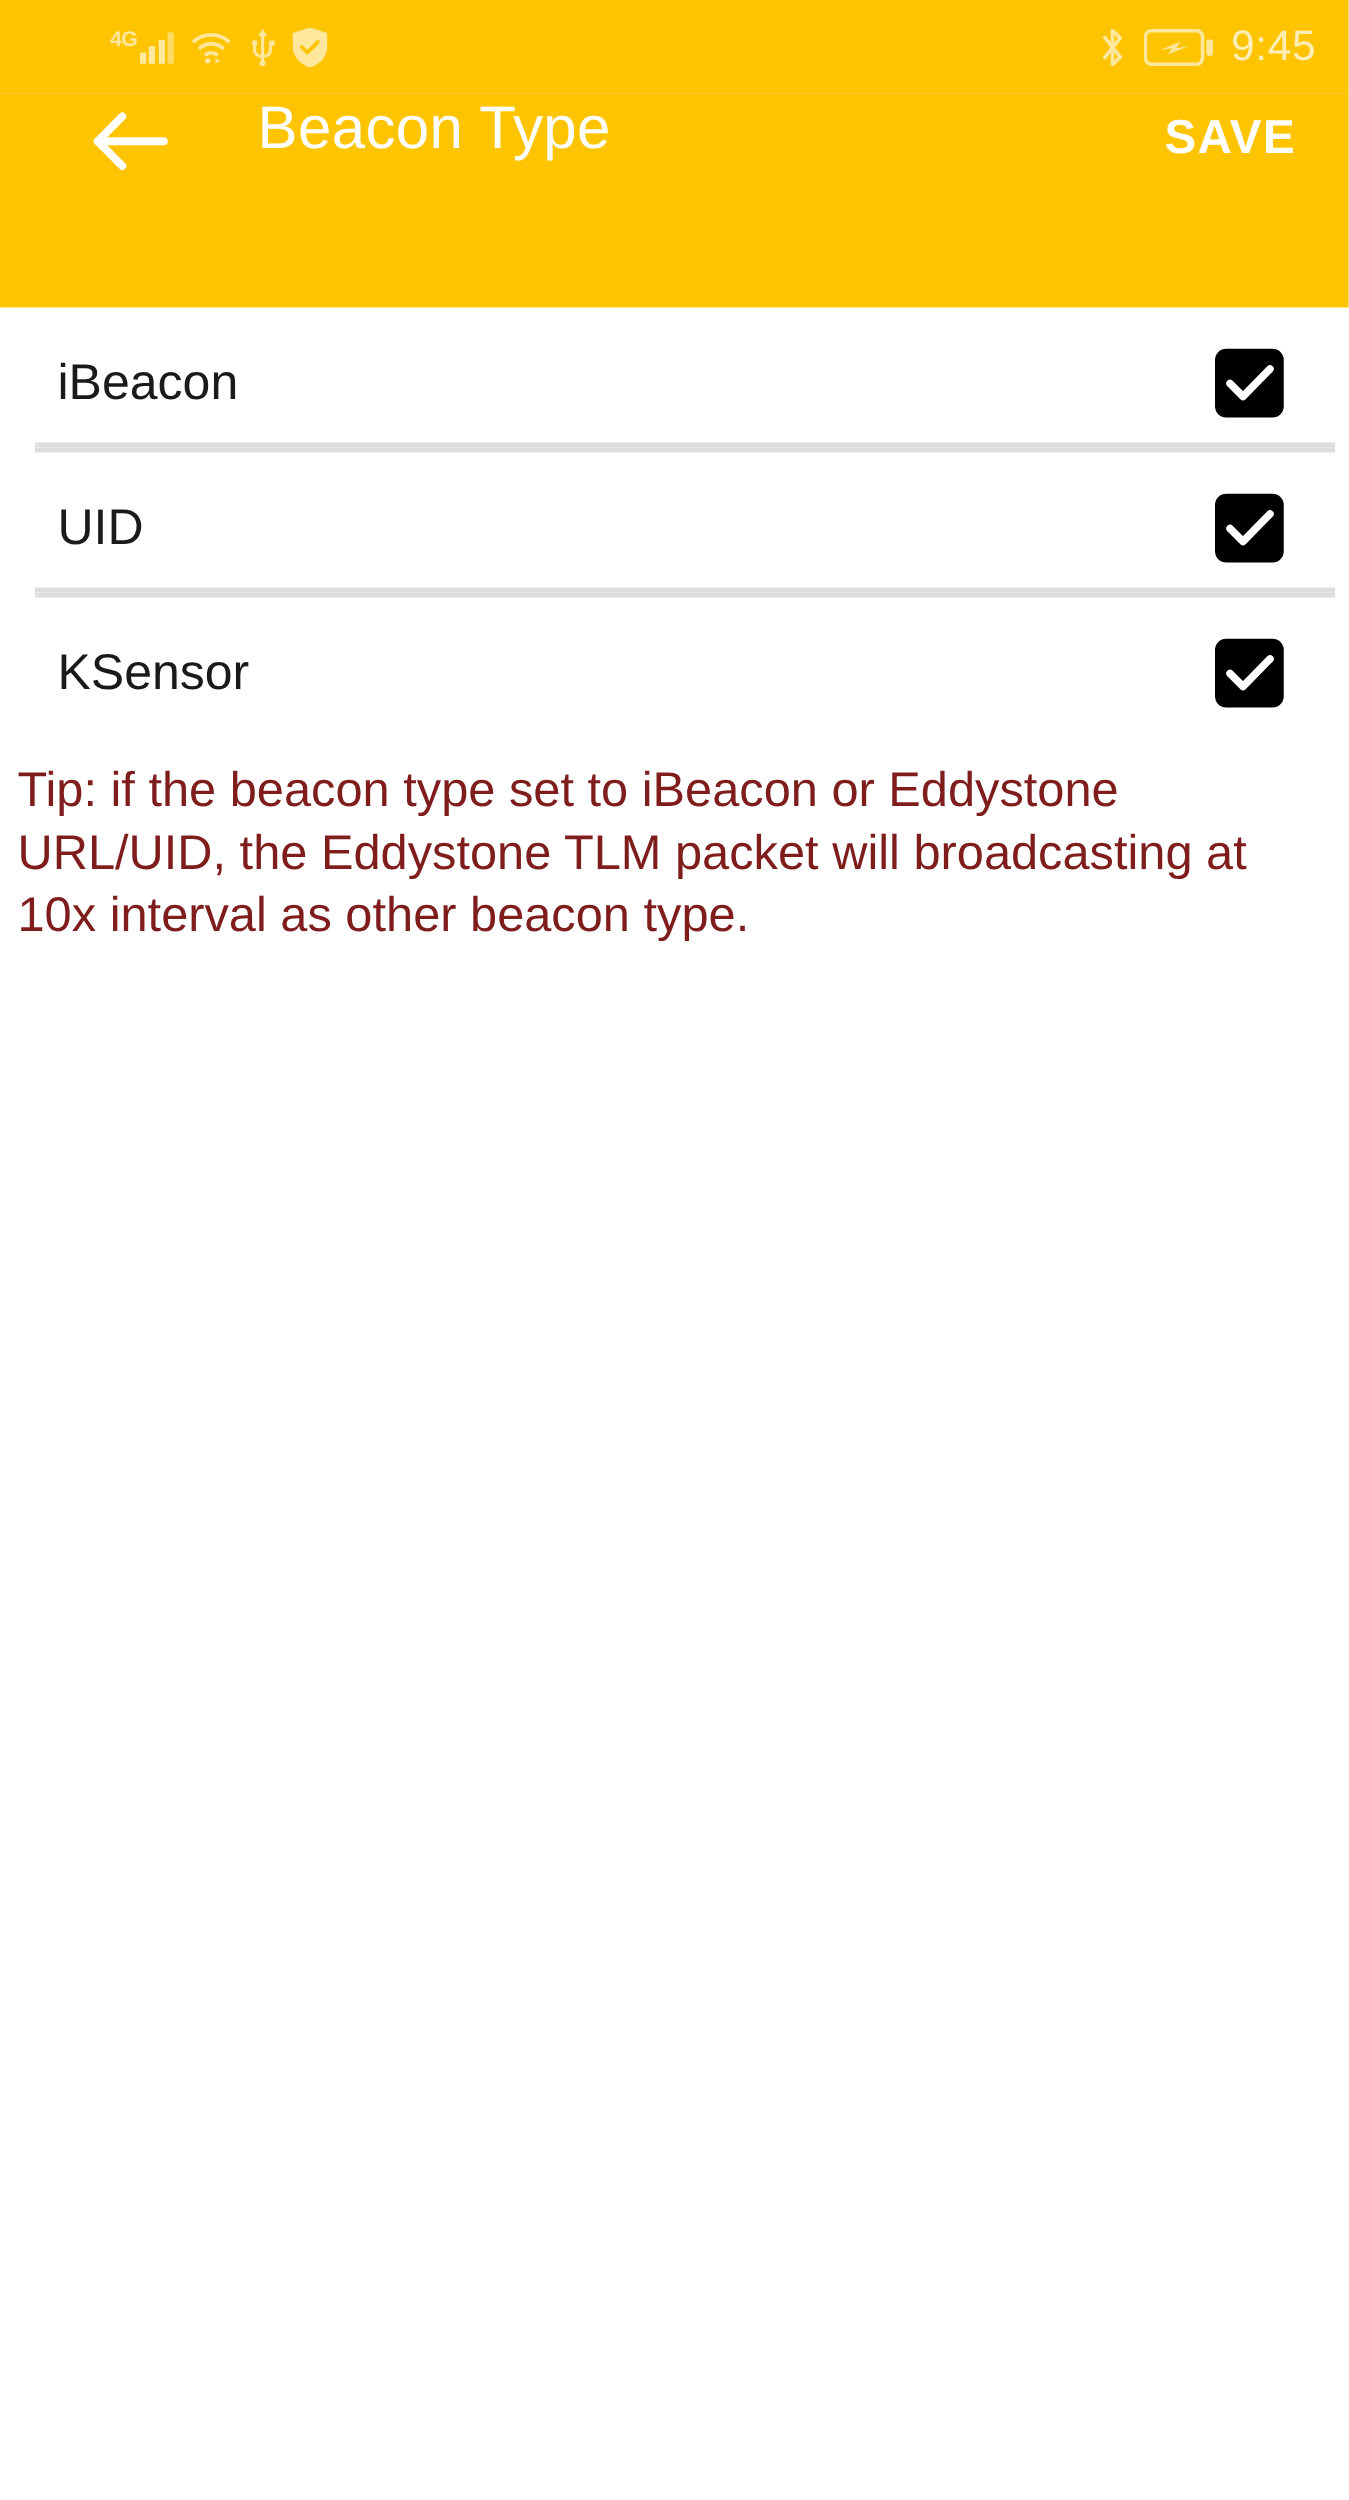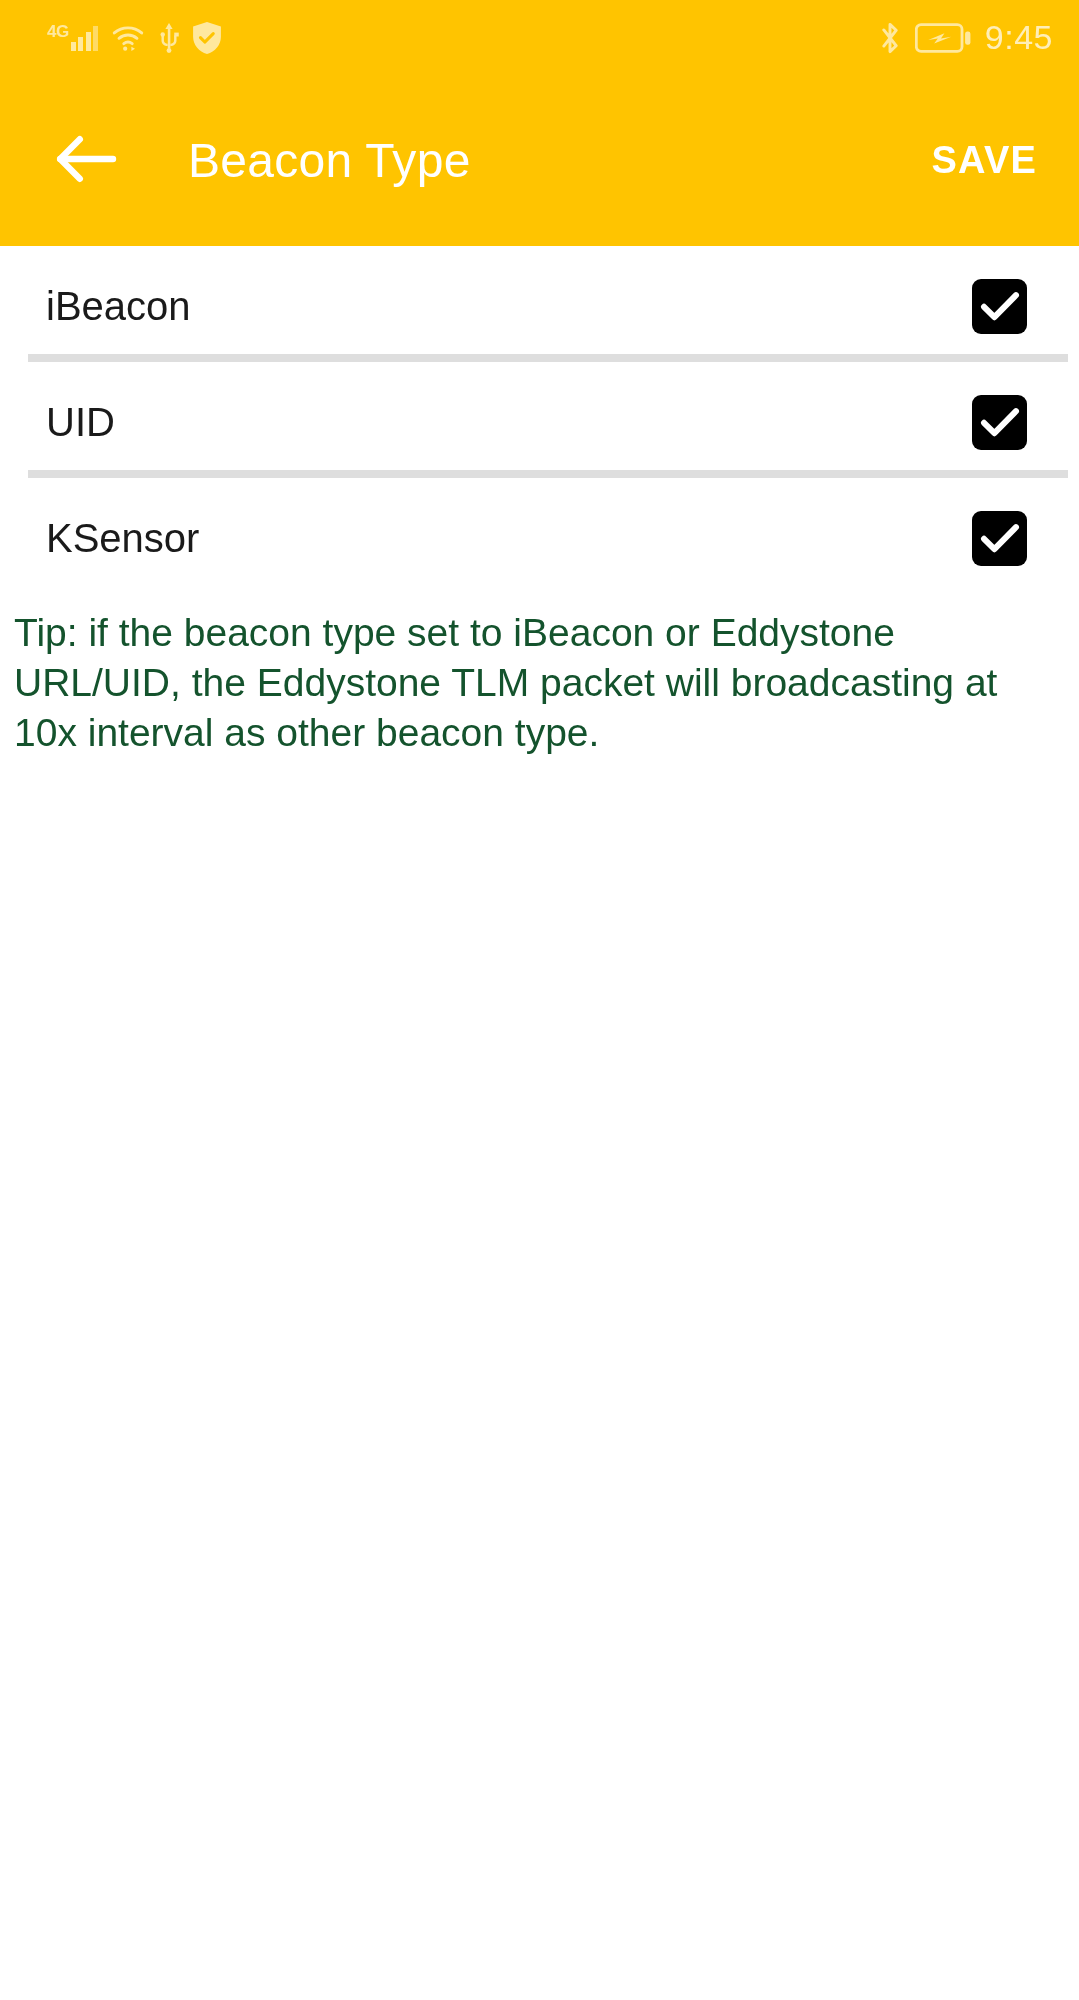--- a/index.html
+++ b/index.html
@@ -10,21 +10,21 @@
     overflow:hidden;
   }
 
   
   .statusbar {
     height:75px;
     background:var(--brand,#ffc400);
     display:flex;
     align-items:center;
     justify-content:space-between;
-    padding:0 26px 0 47px;
+    padding:0 26px 0 88px;
     text-align:right;
   }
   .sb-left, .sb-right { display:flex; align-items:center; }
   .sb-left { gap:13px; }
   .sb-right { gap:14px; }
   .sb-ico { display:block; opacity:.62; }
   .net-group { display:flex; align-items:flex-end; gap:2px; }
   .net-label {
     font-size:17px; font-weight:bold; color:#fff; opacity:.62;
     line-height:1; position:relative; top:-11px; letter-spacing:-.5px;
@@ -38,22 +38,22 @@
   .clock {
     font-size:34px; color:#fff; opacity:.72;
     letter-spacing:.5px; line-height:1; position:relative; top:-1px;
   }
 
   
   .appbar {
     height:171px;
     background:var(--brand,#ffc400);
     display:flex;
-    align-items:center;
-    padding:0 32px 0 46px;
+    align-items:flex-start;
+    padding:0 32px 0 64px;
     position:relative;
   }
   .back-btn {
     width:80px; height:80px;
     display:flex; align-items:center; justify-content:center;
     flex:0 0 auto; cursor:pointer;
   }
   .appbar-title {
     font-size:48px; color:#fff; font-weight:400;
     margin-left:62px; letter-spacing:.3px; white-space:nowrap;
@@ -86,21 +86,21 @@
   .checkbox.on svg { display:block; }
 
   .divider {
     height:4px; background:#dedede;
     margin-left:28px; margin-right:11px;
   }
 
   
   .tip {
     padding:22px 34px 0 14px;
-    font-size:39px; line-height:1.28; color:#14532d;
+    font-size:39px; line-height:1.28; color:#7f1d1d;
   }
 </style>
 </head>
 <body>
 
 <div class="statusbar">
   <div class="sb-left">
 
     <div class="net-group">
       <span class="net-label">4G</span>

